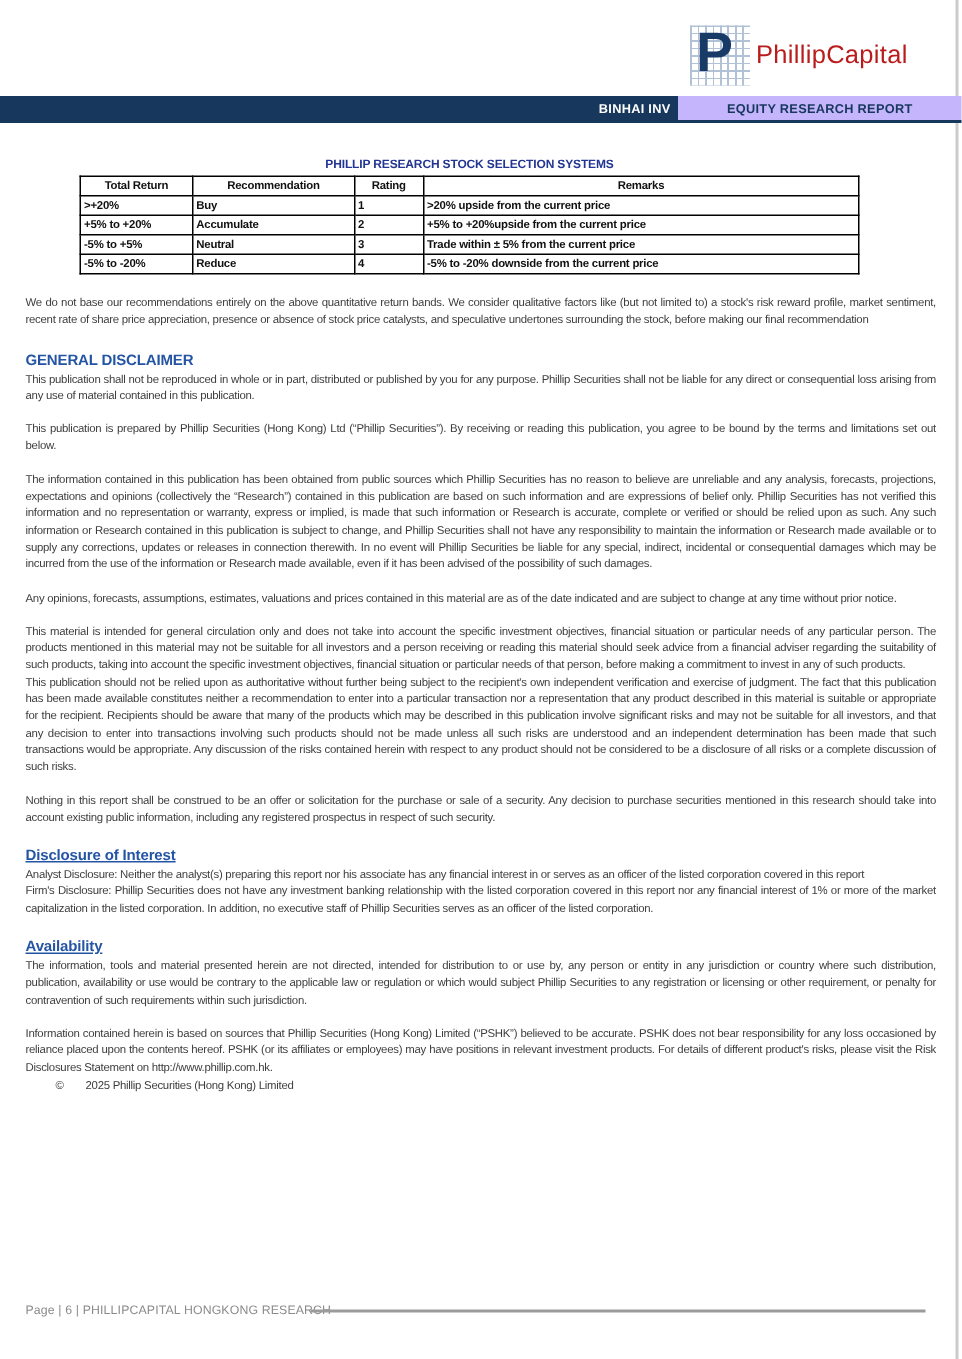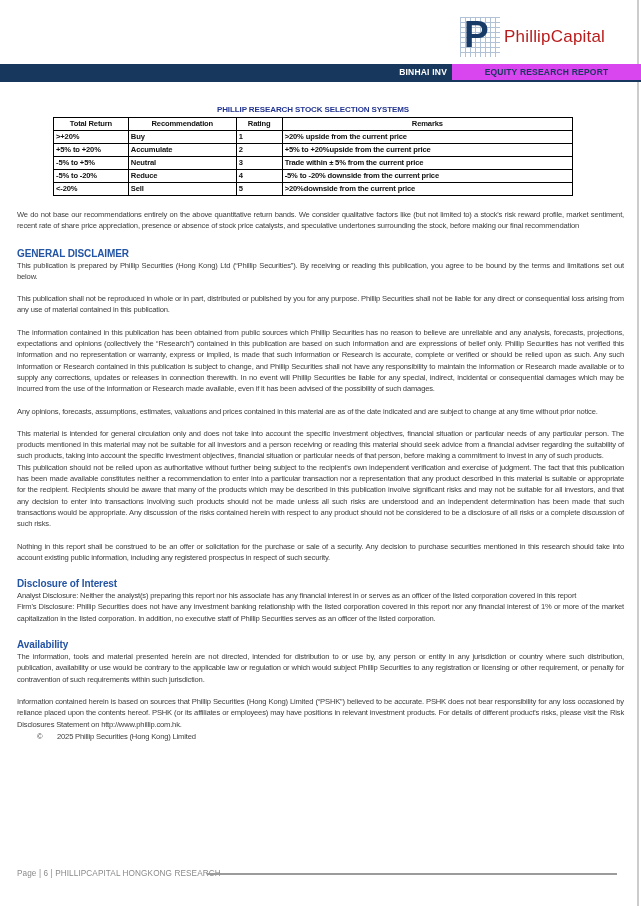--- a/index.html
+++ b/index.html
@@ -32,21 +32,21 @@
   .title-bar {
     position:absolute; top:64px; left:0; width:641px; height:18px;
     display:flex; border-bottom:2px solid #17375d;
   }
   .bar-left {
     width:452px; background:#17375d; color:#ffffff;
     display:flex; align-items:center; justify-content:flex-end;
     font-size:8.5px; font-weight:bold; padding-right:5px; letter-spacing:0.2px;
   }
   .bar-right {
-    flex:1; background:#d946ef; color:#17375d;
+    flex:1; background:#c4b5fd; color:#17375d;
     display:flex; align-items:center; justify-content:center;
     font-size:8.5px; font-weight:bold; letter-spacing:0.2px;
   }
 
   
   .content { position:absolute; top:82px; left:17px; width:607px; }
   .table-title {
     margin-top:23px; text-align:center; font-size:8px; font-weight:bold;
     color:#233592; width:520px; margin-left:36px; letter-spacing:-0.1px;
   }
@@ -63,21 +63,21 @@
   .para {
     font-size:7.6px; line-height:11.3px; text-align:justify;
     color:#3d3d3d; letter-spacing:-0.18px; margin:0 0 11px 0;
   }
   .para.tight { margin-bottom:0; }
   .intro { margin-top:13px; margin-bottom:16px; }
   .section-heading {
     font-size:10px; font-weight:bold; color:#2454a4;
     margin:0 0 1px 0; letter-spacing:-0.1px;
   }
-  .heading-gap { margin-top:15px; }
+  .heading-gap { margin-top:15px;text-decoration:underline; }
   .copyright { display:flex; margin-top:1px; padding-left:20px; }
   .copyright .c-sym { width:20px; }
 
   
   .footer {
     position:absolute; top:869px; left:17px; right:0;
     display:flex; align-items:center;
   }
   .footer-text { font-size:8.2px; color:#8a8a8a; letter-spacing:0.1px; white-space:nowrap; }
   .footer-line { flex:1; height:2px; background:#9b9b9b; margin-left:-14px; margin-right:24px; margin-top:1px; }
@@ -136,34 +136,28 @@
         <td>Neutral</td>
         <td>3</td>
         <td>Trade within  ± 5% from the current price</td>
       </tr>
       <tr>
         <td>-5% to -20%</td>
         <td>Reduce</td>
         <td>4</td>
         <td>-5% to -20% downside from the current price</td>
       </tr>
-      <tr>
-        <td>&lt;-20%</td>
-        <td>Sell</td>
-        <td>5</td>
-        <td>&gt;20%downside from the current price</td>
-      </tr>
     </tbody>
   </table>
 
   <p class="para intro">We do not base our recommendations entirely on the above quantitative return bands.  We consider qualitative factors like (but not limited to) a stock's risk reward profile, market sentiment, recent rate of share price appreciation, presence or absence of stock price catalysts, and speculative undertones surrounding the stock, before making our final recommendation</p>
 
   <h3 class="section-heading">GENERAL DISCLAIMER</h3>
+  <p class="para">This publication shall not be reproduced in whole or in part, distributed or published by you for any purpose. Phillip Securities shall not be liable for any direct or consequential loss arising from any use of material contained in this publication.</p>
   <p class="para">This publication is prepared by Phillip Securities (Hong Kong) Ltd (“Phillip Securities”). By receiving or reading this publication, you agree to be bound by the terms and limitations set out below.</p>
-  <p class="para">This publication shall not be reproduced in whole or in part, distributed or published by you for any purpose. Phillip Securities shall not be liable for any direct or consequential loss arising from any use of material contained in this publication.</p>
   <p class="para">The information contained in this publication has been obtained from public sources which Phillip Securities has no reason to believe are unreliable and any analysis, forecasts, projections, expectations and opinions (collectively the “Research”) contained in this publication are based on such information and are expressions of belief only. Phillip Securities has not verified this information and no representation or warranty, express or implied, is made that such information or Research is accurate, complete or verified or should be relied upon as such. Any such information or Research contained in this publication is subject to change, and Phillip Securities shall not have any responsibility to maintain the information or Research made available or to supply any corrections, updates or releases in connection therewith. In no event will Phillip Securities be liable for any special, indirect, incidental or consequential damages which may be incurred from the use of the information or Research made available, even if it has been advised of the possibility of such damages.</p>
   <p class="para">Any opinions, forecasts, assumptions, estimates, valuations and prices contained in this material are as of the date indicated and are subject to change at any time without prior notice.</p>
   <p class="para tight">This material is intended for general circulation only and does not take into account the specific investment objectives, financial situation or particular needs of any particular person. The products mentioned in this material may not be suitable for all investors and a person receiving or reading this material should seek advice from a financial adviser regarding the suitability of such products, taking into account the specific investment objectives, financial situation or particular needs of that person, before making a commitment to invest in any of such products.</p>
   <p class="para">This publication should not be relied upon as authoritative without further being subject to the recipient's own independent verification and exercise of judgment. The fact that this publication has been made available constitutes neither a recommendation to enter into a particular transaction nor a representation that any product described in this material is suitable or appropriate for the recipient. Recipients should be aware that many of the products which may be described in this publication involve significant risks and may not be suitable for all investors, and that any decision to enter into transactions involving such products should not be made unless all such risks are understood and an independent determination has been made that such transactions would be appropriate. Any discussion of the risks contained herein with respect to any product should not be considered to be a disclosure of all risks or a complete discussion of such risks.</p>
   <p class="para">Nothing in this report shall be construed to be an offer or solicitation for the purchase or sale of a security. Any decision to purchase securities mentioned in this research should take into account existing public information, including any registered prospectus in respect of such security.</p>
 
   <h3 class="section-heading heading-gap">Disclosure of Interest</h3>
   <p class="para tight">Analyst Disclosure: Neither the analyst(s) preparing this report nor his associate has any financial interest in or serves as an officer of the listed corporation covered in this report</p>
   <p class="para">Firm's Disclosure: Phillip Securities does not have any investment banking relationship with the listed corporation covered in this report nor any financial interest of 1% or more of the market capitalization in the listed corporation. In addition, no executive staff of Phillip Securities serves as an officer of the listed corporation.</p>
 

